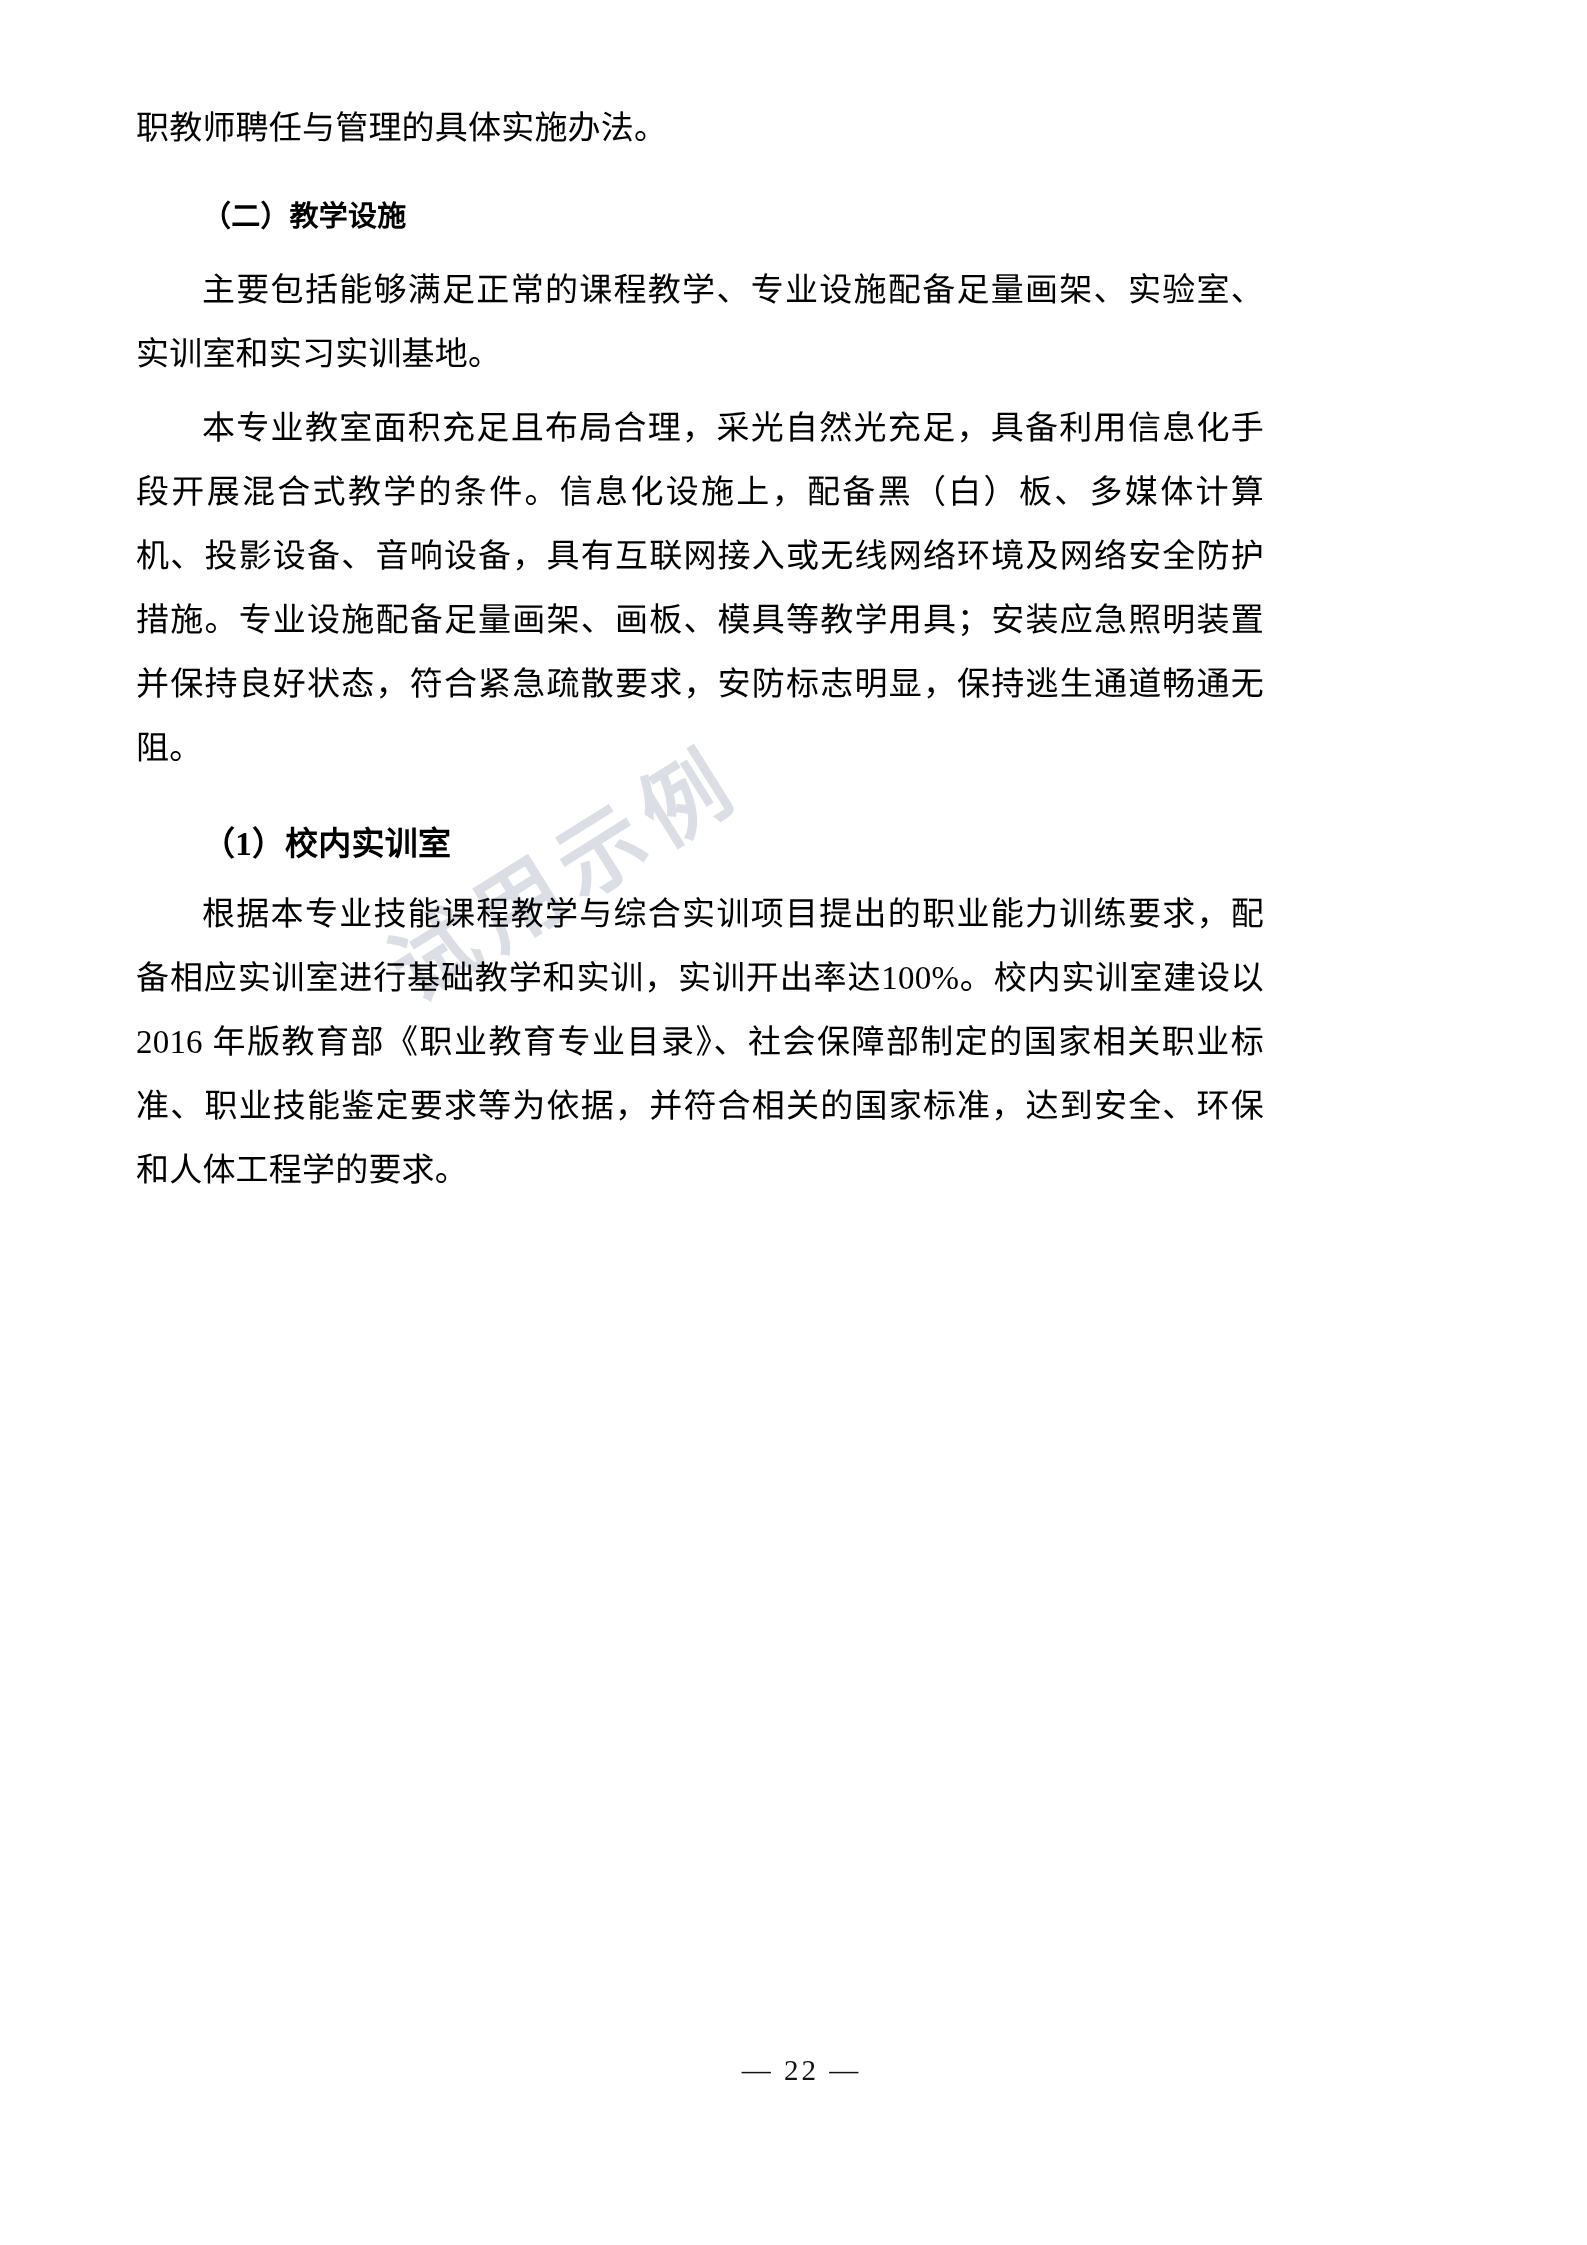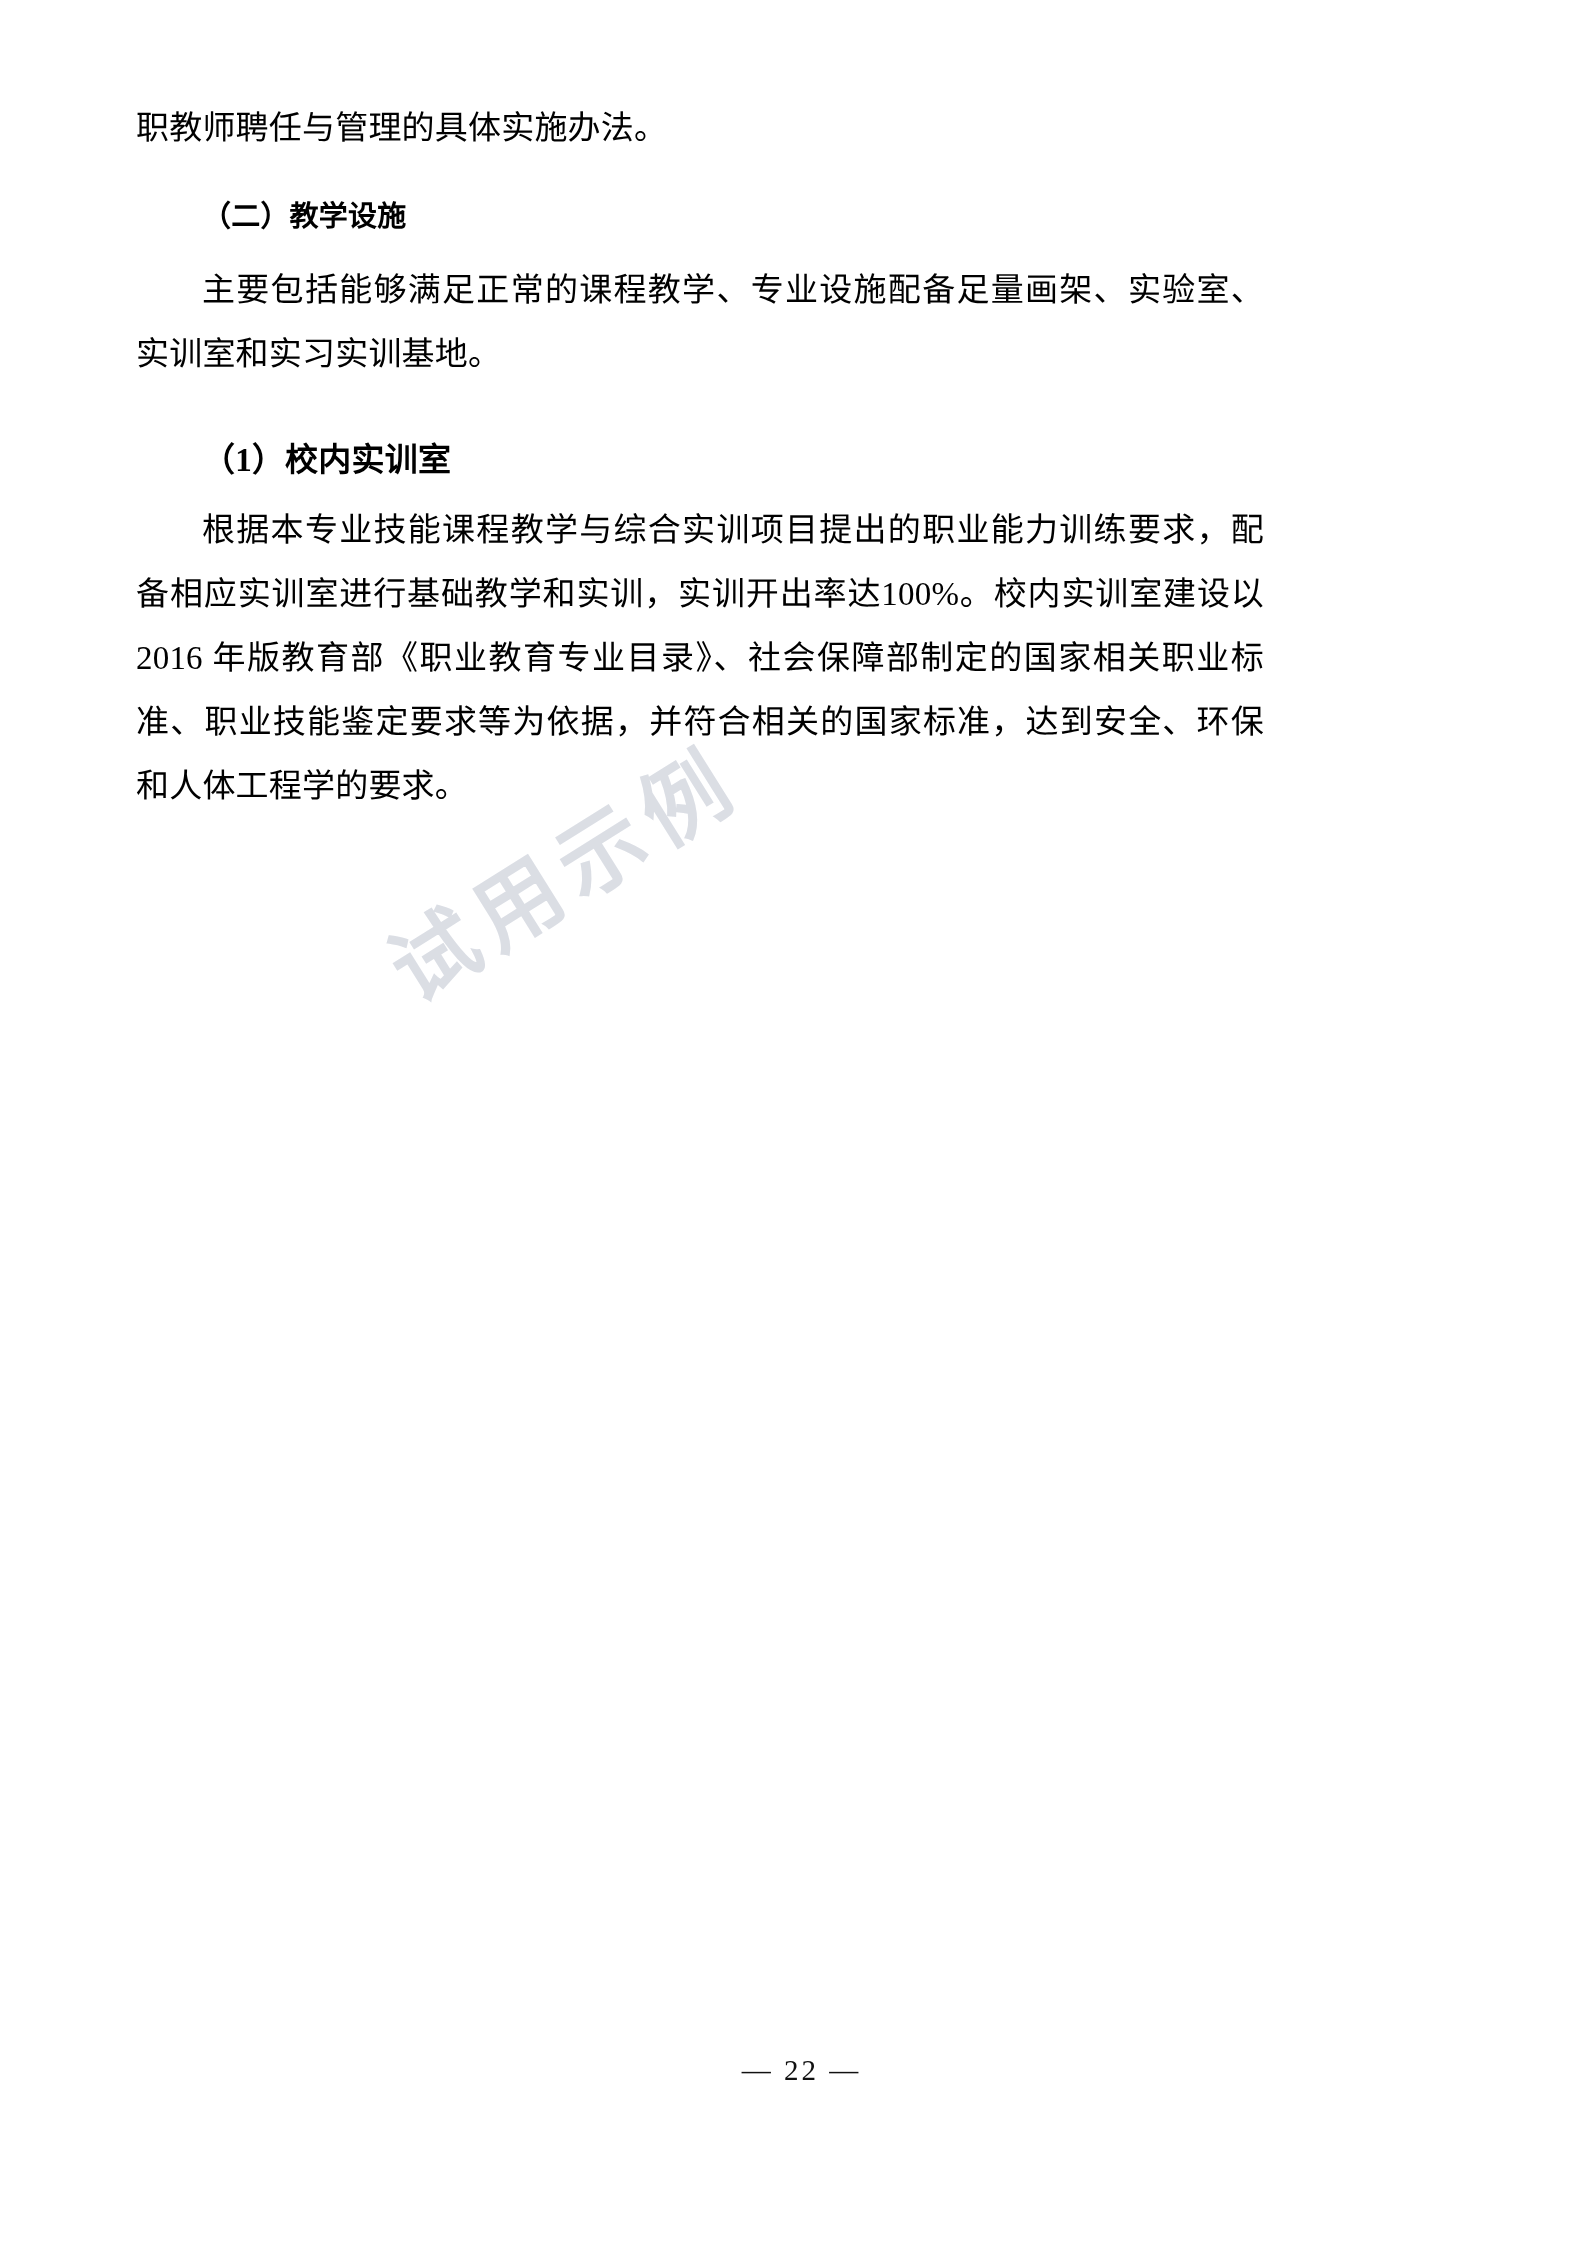--- a/index.html
+++ b/index.html
@@ -129,20 +129,21 @@
 
     <div class="spacer-sm"></div>
 
     <p class="heading-2">（二）教学设施</p>
 
     <p class="body-para">主要包括能够满足正常的课程教学、专业设施配备足量画架、实验室、实训室和实习实训基地。</p>
 
     <div class="spacer-sm"></div>
 
 
+    <p class="body-para">本专业教室面积充足且布局合理，采光自然光充足，具备利用信息化手段开展混合式教学的条件。信息化设施上，配备黑（白）板、多媒体计算机、投影设备、音响设备，具有互联网接入或无线网络环境及网络安全防护措施。专业设施配备足量画架、画板、模具等教学用具；安装应急照明装置并保持良好状态，符合紧急疏散要求，安防标志明显，保持逃生通道畅通无阻。</p>
 
     <div class="spacer-sm"></div>
 
 
 
     <div class="spacer-sm"></div>
 
     <p class="heading-3">（1）校内实训室</p>
 
     <p class="body-para">根据本专业技能课程教学与综合实训项目提出的职业能力训练要求，配备相应实训室进行基础教学和实训，实训开出率达100%。校内实训室建设以 2016 年版教育部《职业教育专业目录》、社会保障部制定的国家相关职业标准、职业技能鉴定要求等为依据，并符合相关的国家标准，达到安全、环保和人体工程学的要求。</p>

